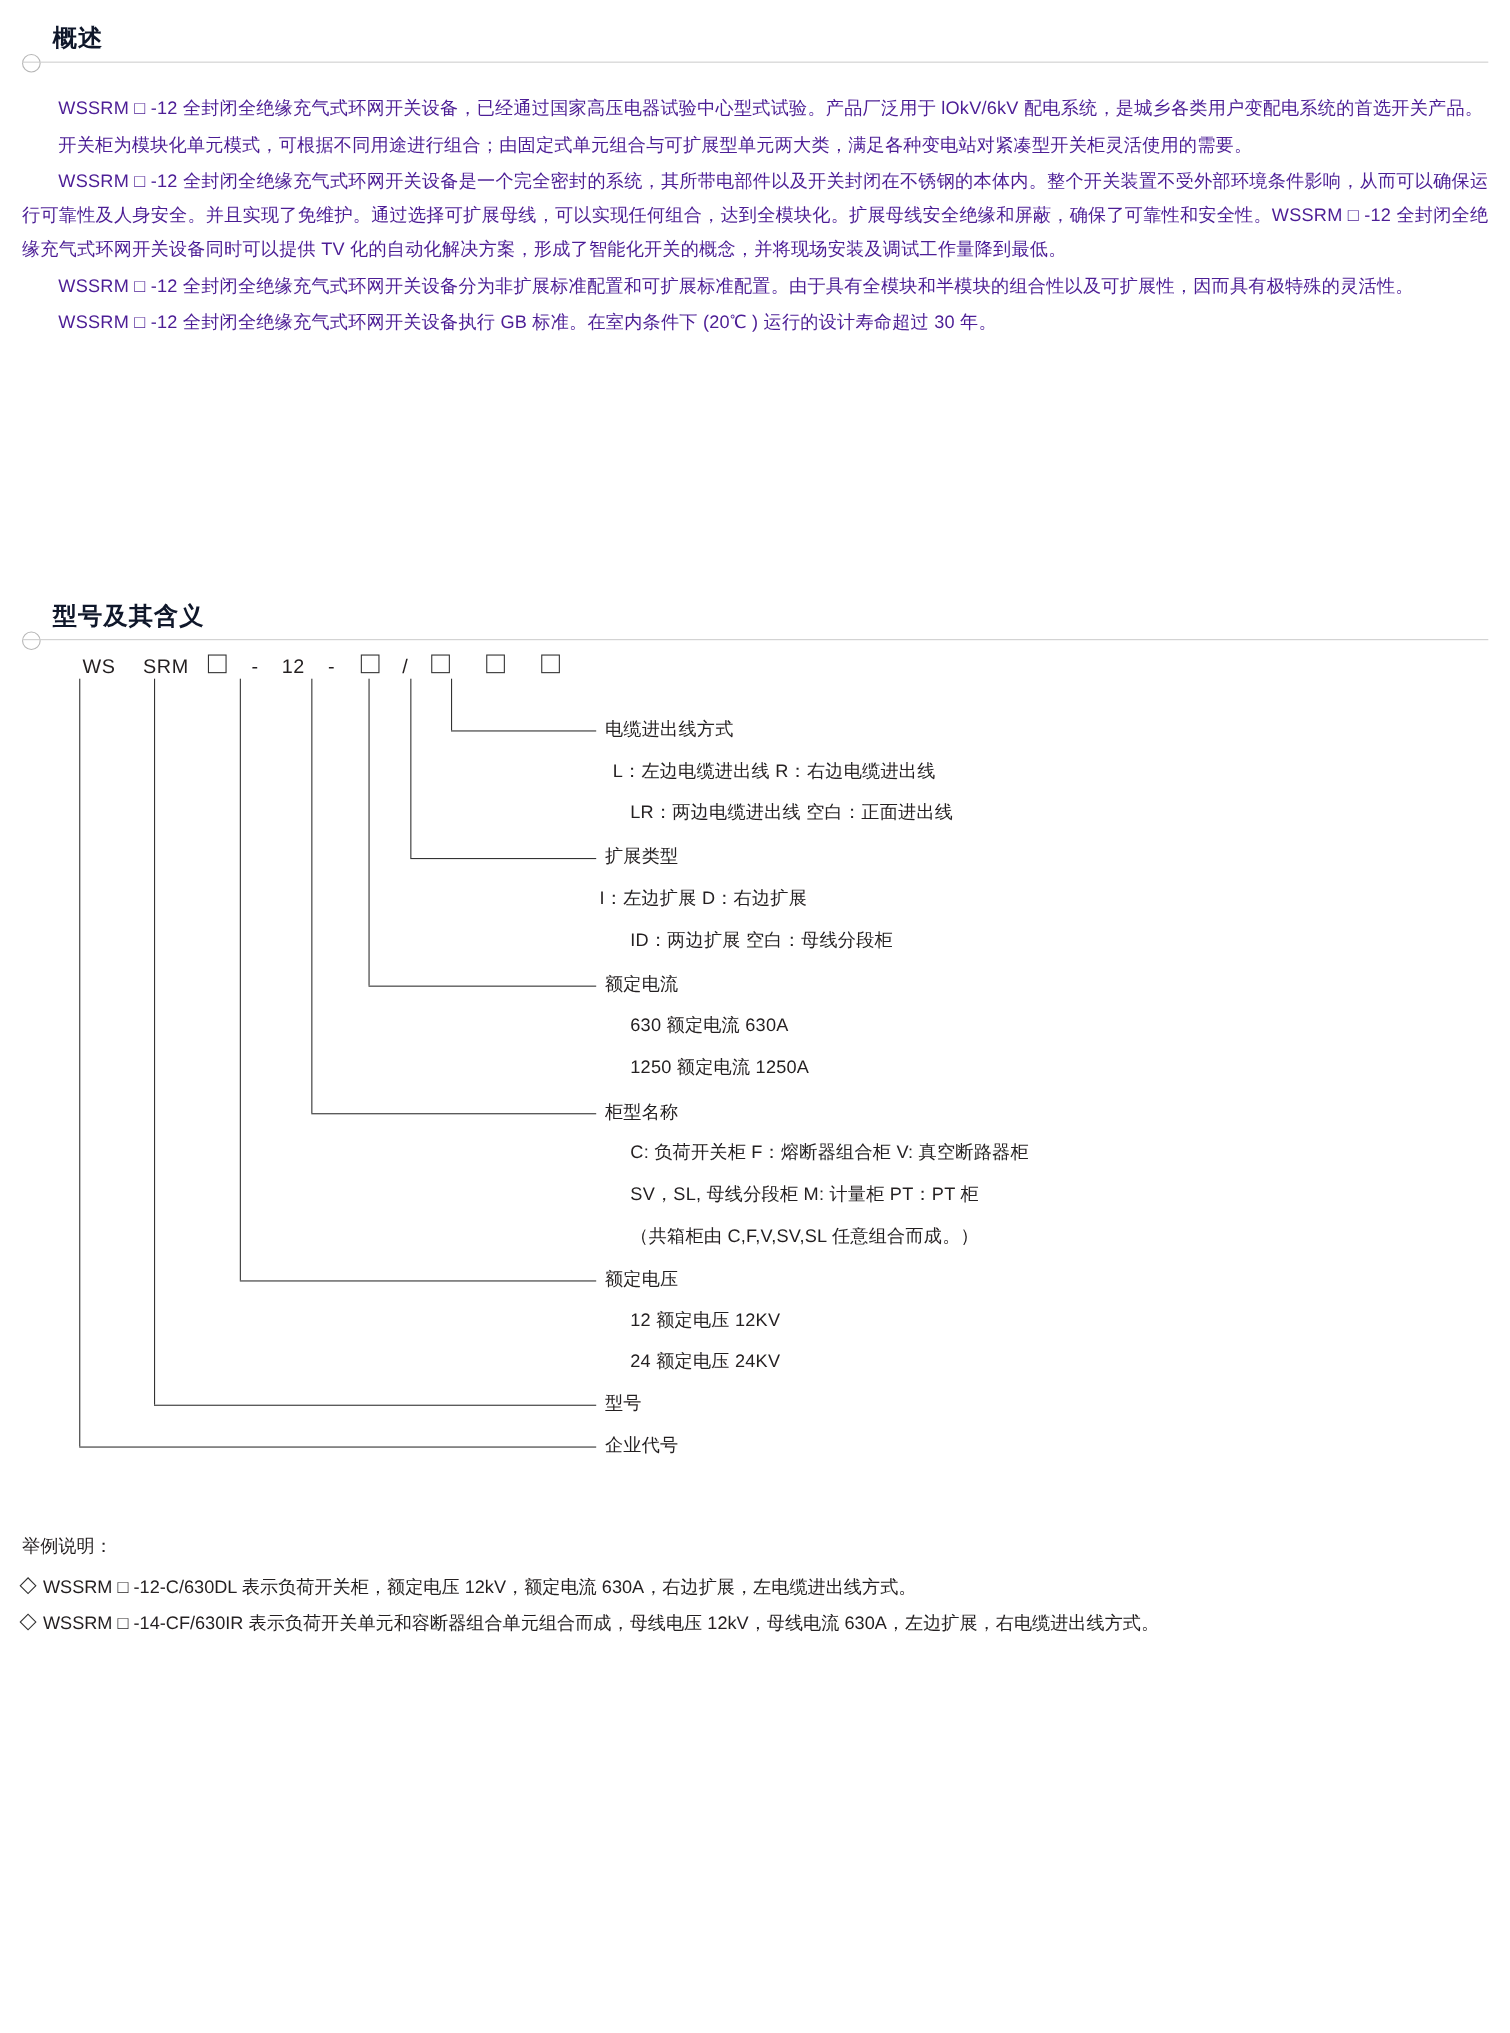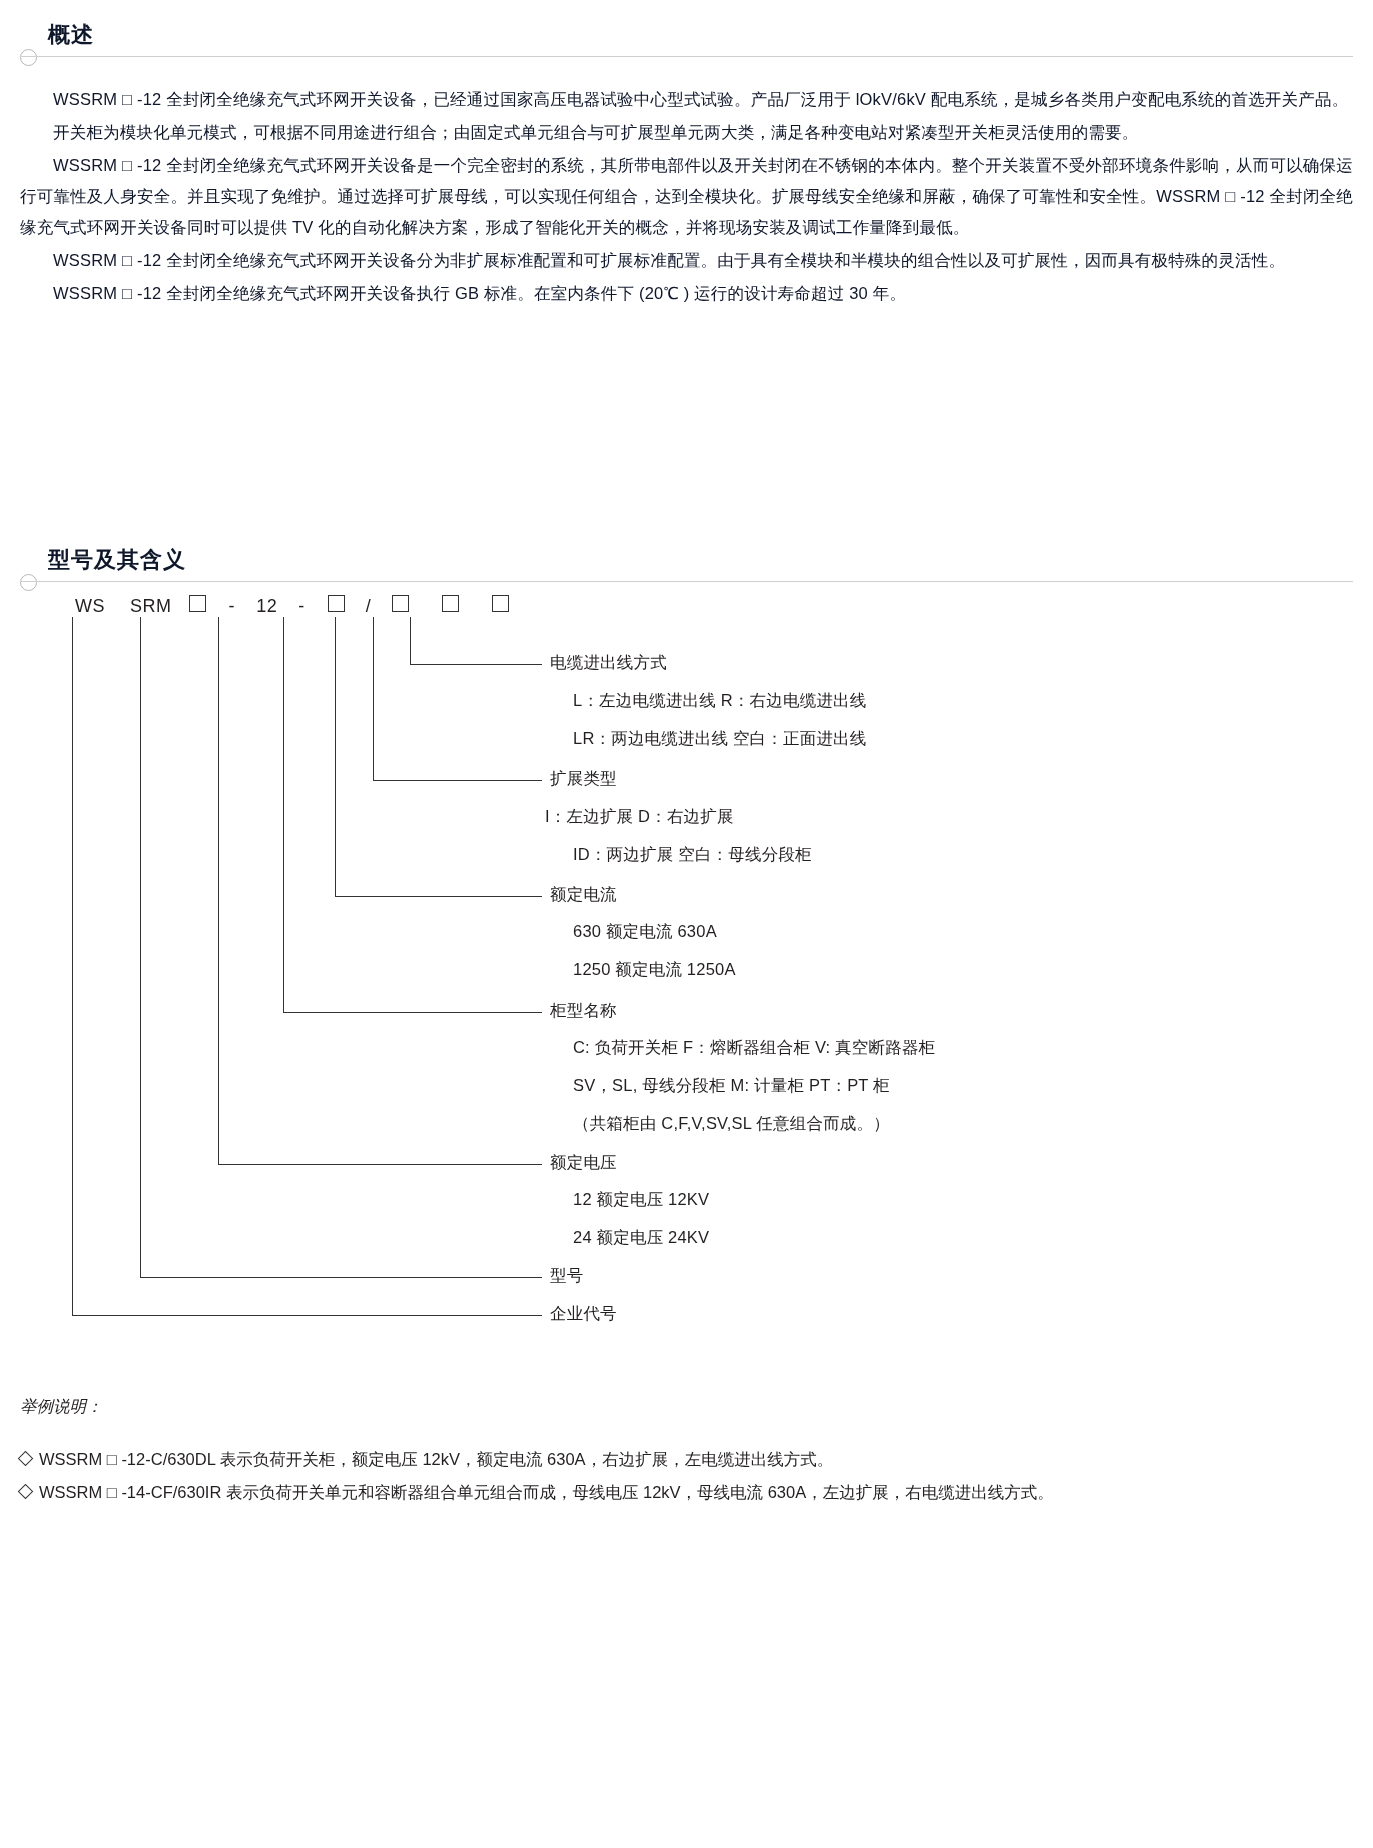--- a/index.html
+++ b/index.html
@@ -59,21 +59,21 @@
     background: #fff;
   }
 
   
   .para {
     font-size: 16.5px;
     line-height: 31px;
     text-align: justify;
     text-indent: 2em;
     margin: 0 0 2px 0;
-    color: #0f172a;
+    color: #4c1d95;
     letter-spacing: 0.2px;
   }
 
   
   .diagram {
     position: absolute;
     left: 20px;
     top: 0;
     width: 1333px;
     height: 760px;
@@ -116,21 +116,21 @@
   }
 
   
   .examples {
     position: absolute;
     left: 20px;
     width: 1340px;
     font-size: 16.5px;
     line-height: 33px;
   }
-  .ex-title { font-size: 16.5px; margin-bottom: 20px; font-style: italic; }
+  .ex-title { font-size: 16.5px; margin-bottom: 4px; }
   .ex-line { white-space: nowrap; }
   .diamond {
     display: inline-block;
     width: 9px;
     height: 9px;
     border: 1px solid #333;
     transform: rotate(45deg);
     margin-right: 8px;
     vertical-align: 1px;
   }
@@ -203,21 +203,21 @@
       <div class="vline" style="left:178px; top:28px; height:547px;"></div>
       <div class="hline" style="left:178px; top:575px; width:324px;"></div>
 
       <div class="vline" style="left:100px; top:28px; height:660px;"></div>
       <div class="hline" style="left:100px; top:688px; width:402px;"></div>
 
       <div class="vline" style="left:32px; top:28px; height:698px;"></div>
       <div class="hline" style="left:32px; top:726px; width:470px;"></div>
 
       <div class="legend label" style="left:510px; top:63px;">电缆进出线方式</div>
-      <div class="legend sub" style="left:533px; top:101px;">L：左边电缆进出线   R：右边电缆进出线</div>
+      <div class="legend sub" style="left:517px; top:101px;">L：左边电缆进出线   R：右边电缆进出线</div>
       <div class="legend sub" style="left:533px; top:139px;">LR：两边电缆进出线   空白：正面进出线</div>
 
       <div class="legend label" style="left:510px; top:179px;">扩展类型</div>
       <div class="legend sub" style="left:505px; top:217px;">I：左边扩展   D：右边扩展</div>
       <div class="legend sub" style="left:533px; top:255px;">ID：两边扩展   空白：母线分段柜</div>
 
       <div class="legend label" style="left:510px; top:295px;">额定电流</div>
       <div class="legend sub" style="left:533px; top:332px;">630 额定电流 630A</div>
       <div class="legend sub" style="left:533px; top:370px;">1250 额定电流 1250A</div>
 

